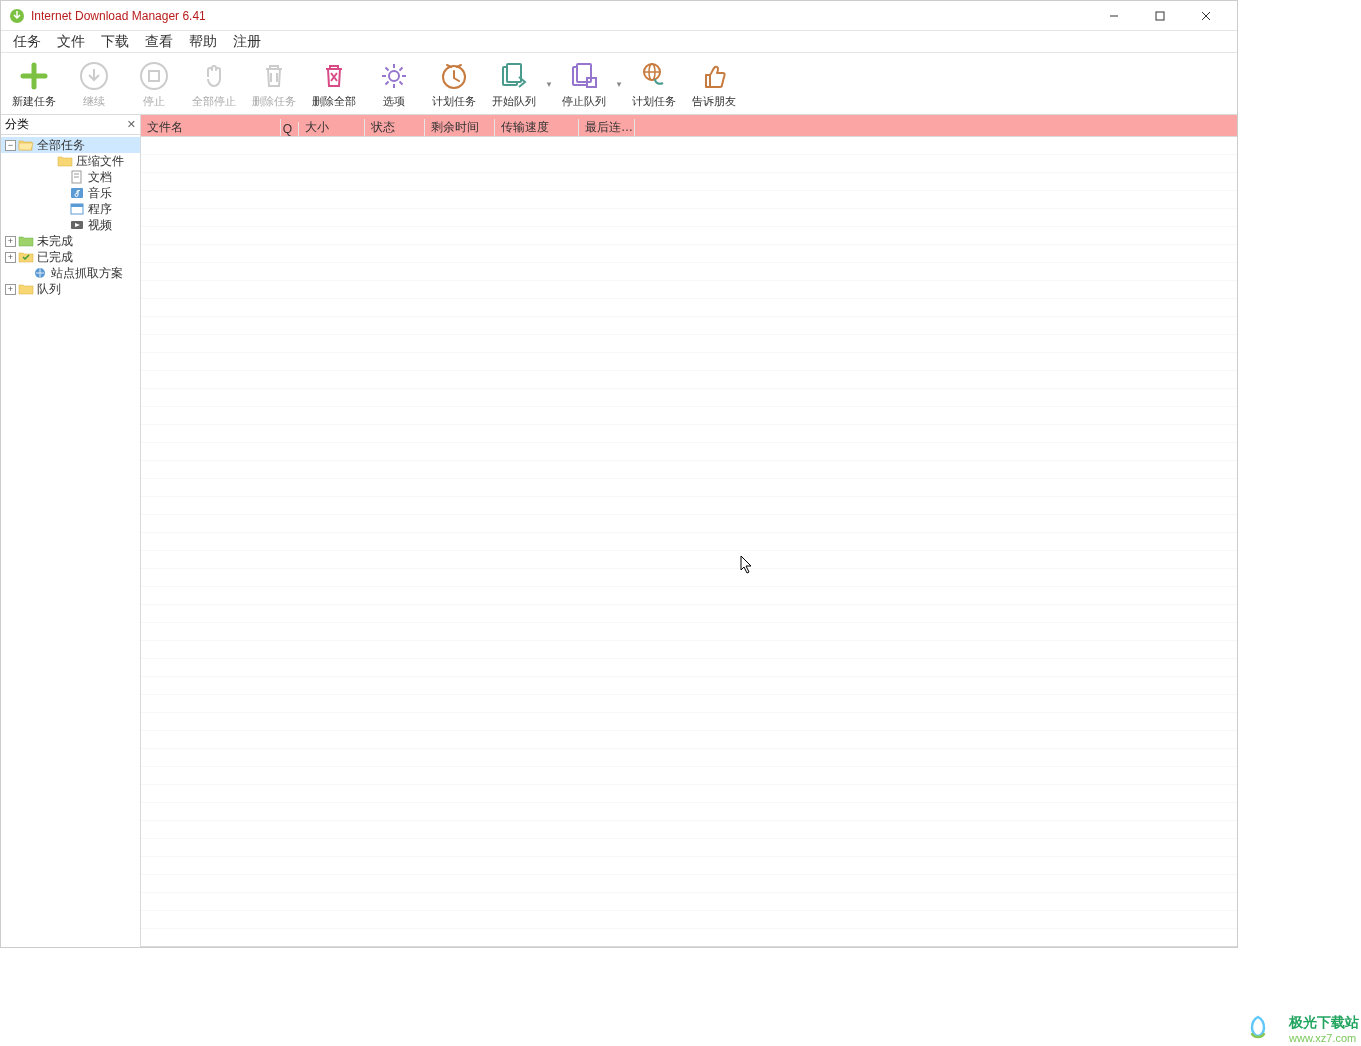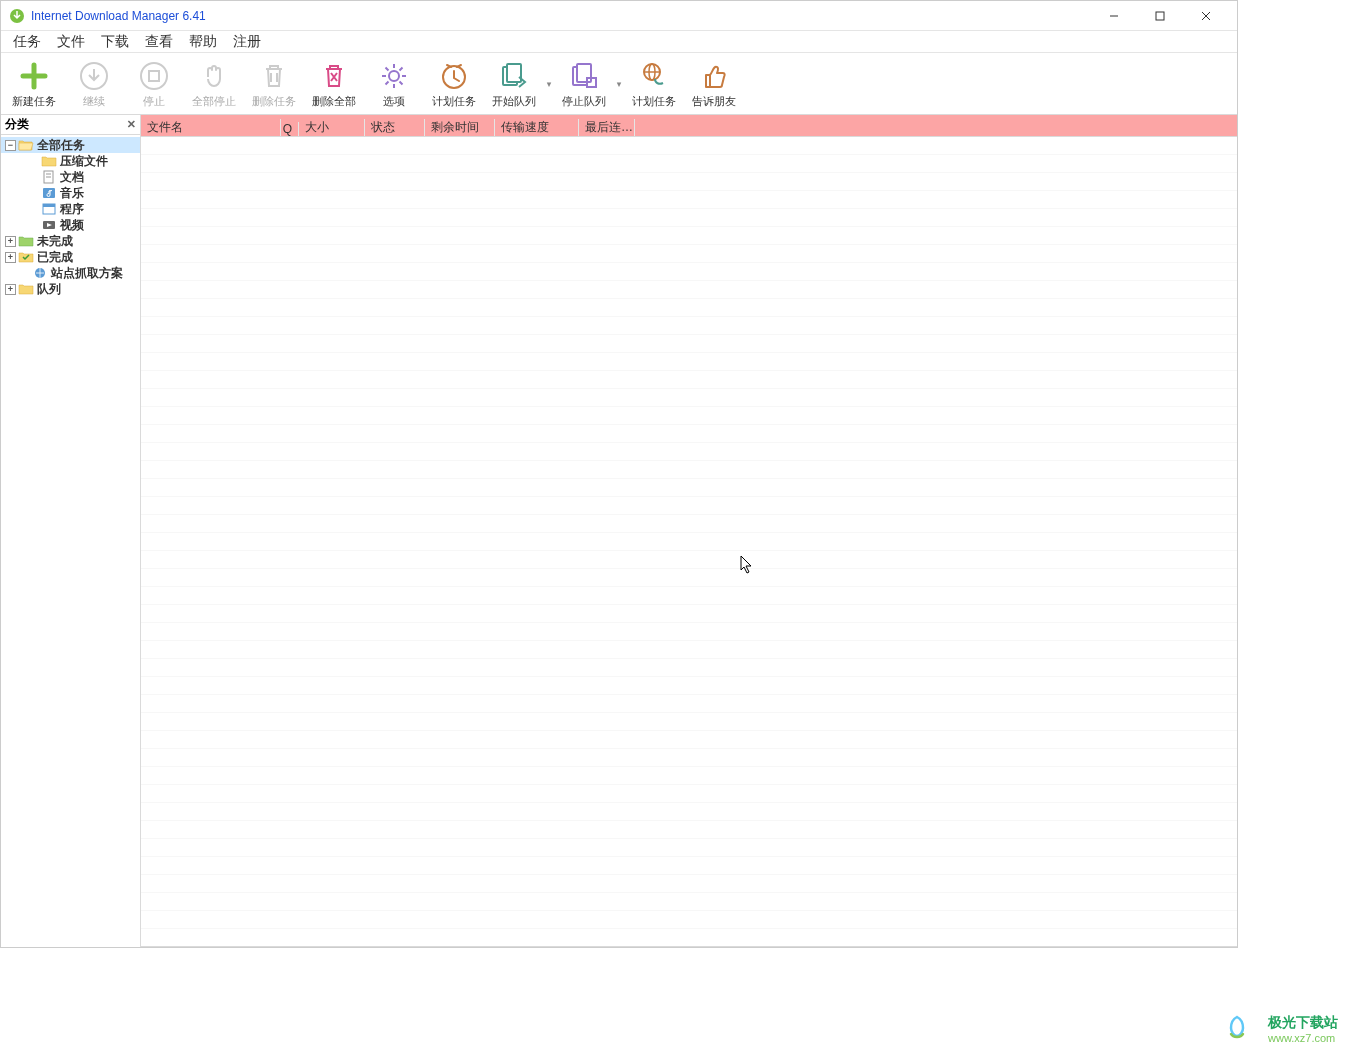--- a/index.html
+++ b/index.html
@@ -2,59 +2,59 @@
 <html><head>
 <meta charset="utf-8">
 <style>
 * { margin: 0; padding: 0; box-sizing: border-box; font-family: "Microsoft YaHei", "Segoe UI", sans-serif; }
 body { background: #fff; width: 1238px; height: 948px; overflow: hidden; font-size: 12px; }
 .window { display: flex; flex-direction: column; height: 100%; border: 1px solid #ccc; }
 
 
 .titlebar { height: 30px; display: flex; align-items: center; padding: 0 8px; background: #fff; border-bottom: 1px solid #e5e5e5; }
 .titlebar .app-icon { width: 16px; height: 16px; margin-right: 6px; display: inline-flex; }
-.titlebar .title { font-size: 12px; color: #1d4ed8; flex: 1; }
+.titlebar .title { font-size: 12px; color: #b91c1c; flex: 1; }
 .win-controls { display: flex; gap: 0; }
 .win-btn { width: 46px; height: 30px; display: flex; align-items: center; justify-content: center; cursor: pointer; }
 
 
 .menubar { height: 22px; display: flex; align-items: center; padding: 0 4px; border-bottom: 1px solid #e5e5e5; }
 .menubar .menu-item { padding: 2px 8px; font-size: 14px; color: #333; cursor: pointer; }
 
 
 .toolbar { height: 62px; display: flex; align-items: flex-start; padding: 4px 4px; border-bottom: 1px solid #dadada; gap: 2px; }
 .tb-btn { width: 58px; display: flex; flex-direction: column; align-items: center; cursor: pointer; padding: 2px 0; text-align: center; }
 .tb-btn .icon { width: 34px; height: 34px; display: flex; align-items: center; justify-content: center; }
 .tb-btn .label { font-size: 11px; color: #333; margin-top: 1px; white-space: nowrap; }
 .tb-btn.disabled .label { color: #aaa; }
 .tb-drop { width: 8px; height: 54px; display: flex; align-items: center; justify-content: center; color: #888; font-size: 9px; }
 
 
 .content { flex: 1; display: flex; overflow: hidden; }
-.sidebar { width: 140px; border-right: 1px solid #dadada; display: flex; flex-direction: column; font-weight: bold; }
+.sidebar { width: 140px; border-right: 1px solid #dadada; display: flex; flex-direction: column; }
 .sidebar-header { height: 20px; display: flex; align-items: center; justify-content: space-between; padding: 0 4px; border-bottom: 1px solid #dadada; font-size: 12px; }
 .sidebar-header .close-x { cursor: pointer; color: #666; font-size: 11px; }
 .tree { padding: 2px 0; font-size: 12px; }
 .tree-item { display: flex; align-items: center; height: 16px; padding-left: 4px; cursor: pointer; white-space: nowrap; }
 .tree-item.selected { background: #cde8ff; }
 .tree-toggle { width: 11px; height: 11px; border: 1px solid #999; font-size: 9px; line-height: 9px; text-align: center; margin-right: 2px; color: #555; background: #fff; }
 .tree-toggle.empty { border: none; }
 .tree-icon { width: 16px; height: 14px; margin-right: 3px; display: inline-flex; align-items: center; justify-content: center; }
 .tree-label { font-size: 12px; color: #333; }
 .indent-1 { padding-left: 18px; }
-.indent-2 { padding-left: 40px; }
+.indent-2 { padding-left: 40px; justify-content: center; }
 
 
 .listview { flex: 1; display: flex; flex-direction: column; overflow: hidden; }
 .list-header { height: 22px; display: flex; border-bottom: 1px solid #dadada; background: #fca5a5; align-items: flex-end; }
 .col-header { display: flex; align-items: center; padding: 0 6px; font-size: 12px; color: #333; border-right: 1px solid #e5e5e5; cursor: pointer; white-space: nowrap; overflow: hidden; }
 .list-body { flex: 1; overflow: auto; background: repeating-linear-gradient(to bottom, #fff 0, #fff 17px, #f7f7f7 17px, #f7f7f7 18px); border-bottom: 1px solid #dadada; }
 
 
-.watermark { position: fixed; right: 23px; bottom: 2px; display: flex; align-items: center; gap: 16px; opacity: 0.9; pointer-events: none; }
+.watermark { position: fixed; right: 2px; bottom: 2px; display: flex; align-items: center; gap: 16px; opacity: 0.9; pointer-events: none; }
 .watermark .wm-icon { width: 30px; height: 30px; }
 .watermark .wm-text { font-size: 14px; color: #0a9b4e; font-weight: bold; }
 .watermark .wm-url { font-size: 11px; color: #6cc24a; display: block; }
 
 
 .cursor { position: fixed; left: 740px; top: 555px; pointer-events: none; }
 
 
 .folder-icon { fill: #f7d774; stroke: #d9a93a; stroke-width: 0.5; }
 </style>

